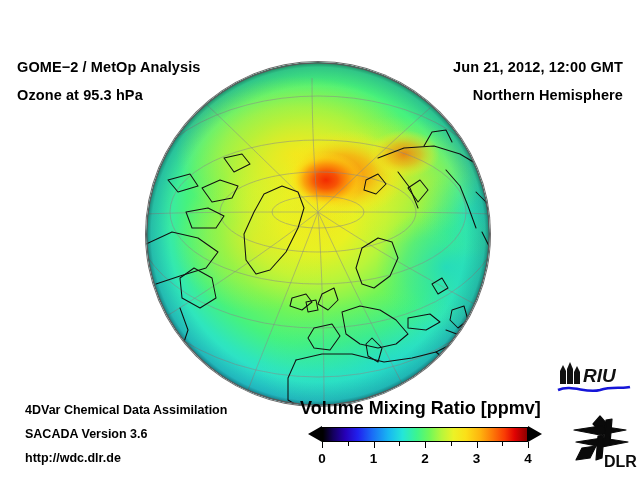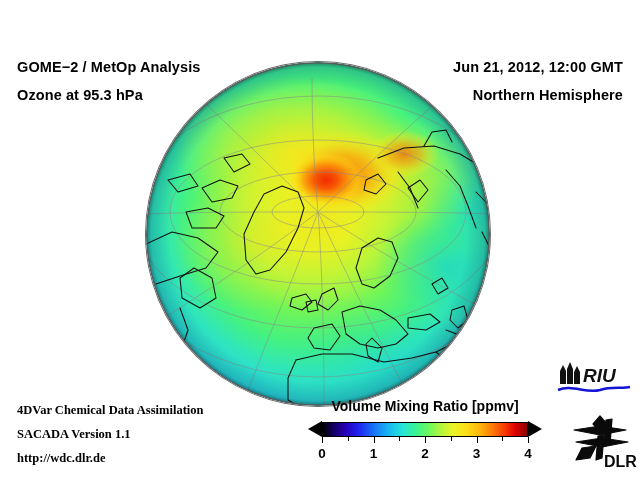--- a/index.html
+++ b/index.html
@@ -5,34 +5,34 @@
   html,body{margin:0;padding:0;background:#ffffff;}
   body{width:640px;height:480px;position:relative;overflow:hidden;
        font-family:"Liberation Sans",sans-serif;color:#000;}
 
   .hdr{position:absolute;font-weight:bold;font-size:14.5px;letter-spacing:.1px;white-space:nowrap;margin-top:40px;}
   #t1{left:17px;top:19px;}
   #t2{left:17px;top:47px;}
   #t3{right:17px;top:19px;text-align:right;}
   #t4{right:17px;top:47px;padding-left:40px;}
 
-  .ftr{position:absolute;left:17px;font-weight:bold;font-size:12.5px;white-space:nowrap;font-family:Liberation Serif, serif;}
+  .ftr{position:absolute;left:25px;font-weight:bold;font-size:12.5px;white-space:nowrap;}
   #f1{top:403px;}
   #f2{top:427px;}
   #f3{top:451px;}
 
   
   #globe-wrap{position:absolute;left:146px;top:62px;width:348px;height:348px;}
   #globe{position:absolute;left:0;top:0;width:344px;height:344px;border-radius:50%;
          overflow:hidden;box-shadow:0 0 0 1px #6a6a6a;}
   #globe svg{display:block;}
 
   
   #cb-block{position:absolute;left:300px;top:398px;width:250px;}
-  #cb-title{font-weight:bold;font-size:14px;text-align:center;white-space:nowrap;}
+  #cb-title{font-weight:bold;font-size:18px;text-align:left;white-space:nowrap;}
   #cb-row{position:relative;height:22px;margin-top:5px;}
   #cb-bar{position:absolute;left:22px;top:3px;width:206px;height:15px;
      background:linear-gradient(to right,
        #000000 0%,#14005e 5%,#2600b8 11%,#2020ee 17%,#1a6bf6 24%,
        #18b6f2 32%,#24e6d8 39%,#3cf58e 46%,#6ef85a 52%,#b6f63c 58%,
        #ecf226 64%,#fbe018 70%,#feb40e 77%,#fd7a08 83%,#f93c04 89%,
        #e00202 94%,#8c0000 100%);
      border:1px solid #000;box-sizing:border-box;}
   .cap{position:absolute;top:2px;width:0;height:0;border-top:8.5px solid transparent;
        border-bottom:8.5px solid transparent;}
@@ -201,21 +201,21 @@
       </g>
 
       <circle cx="172" cy="172" r="172" fill="url(#limb)"></circle>
     </g>
     <circle cx="172" cy="172" r="171.2" fill="none" stroke="#5a5a5a" stroke-width="1.2"></circle>
   </svg>
  </div>
 </div>
 
 <div class="ftr" id="f1">4DVar Chemical Data Assimilation</div>
-<div class="ftr" id="f2">SACADA Version 1.1</div>
+<div class="ftr" id="f2">SACADA Version 3.6</div>
 <div class="ftr" id="f3">http://wdc.dlr.de</div>
 
 <div id="cb-block">
   <div id="cb-title">Volume Mixing Ratio [ppmv]</div>
   <div id="cb-row">
     <div class="cap" id="cap-l"></div>
     <div class="cap" id="cap-r"></div>
     <div id="cb-bar"></div>
     <div id="cb-ticks">
         <i class="maj" style="left: 0px;"></i>

